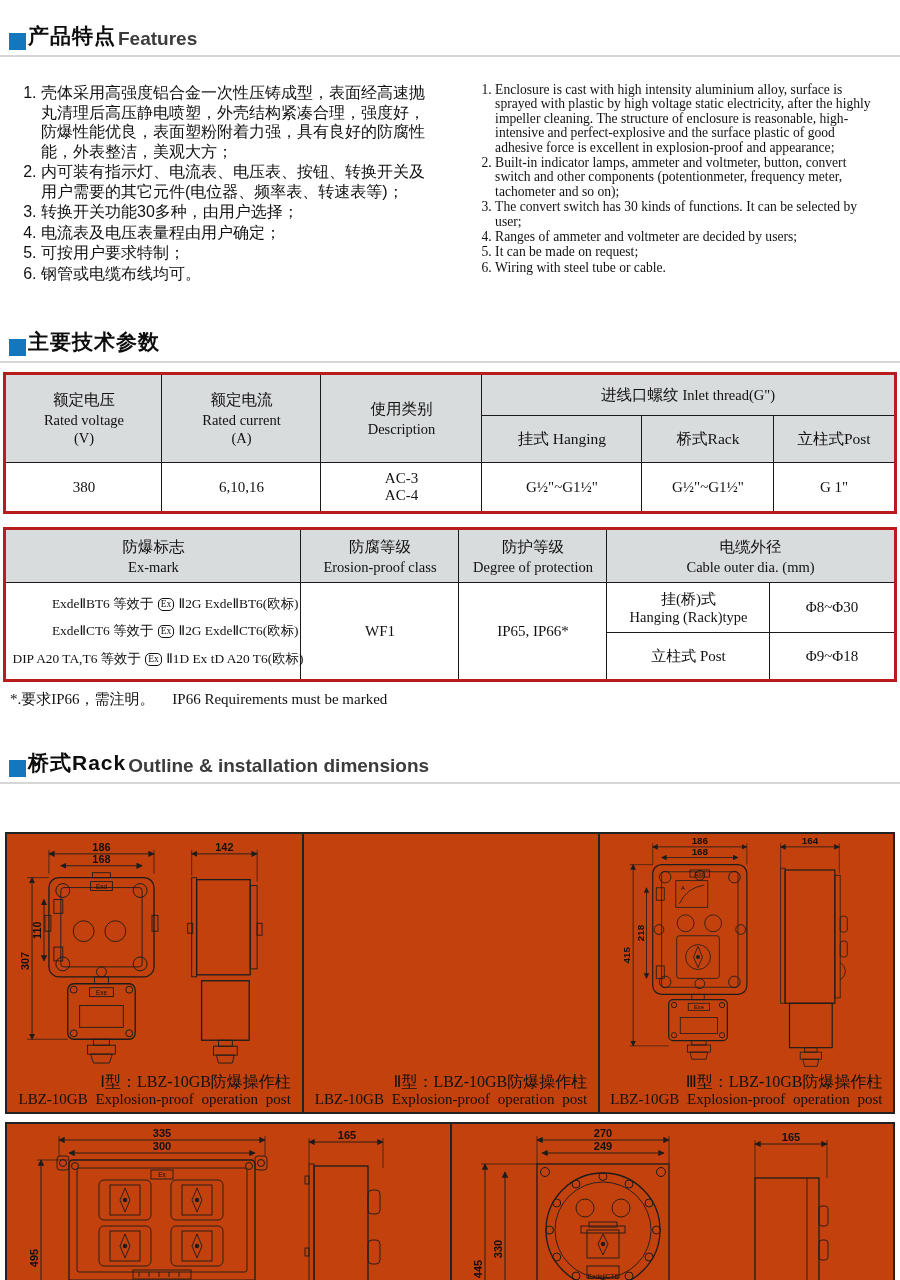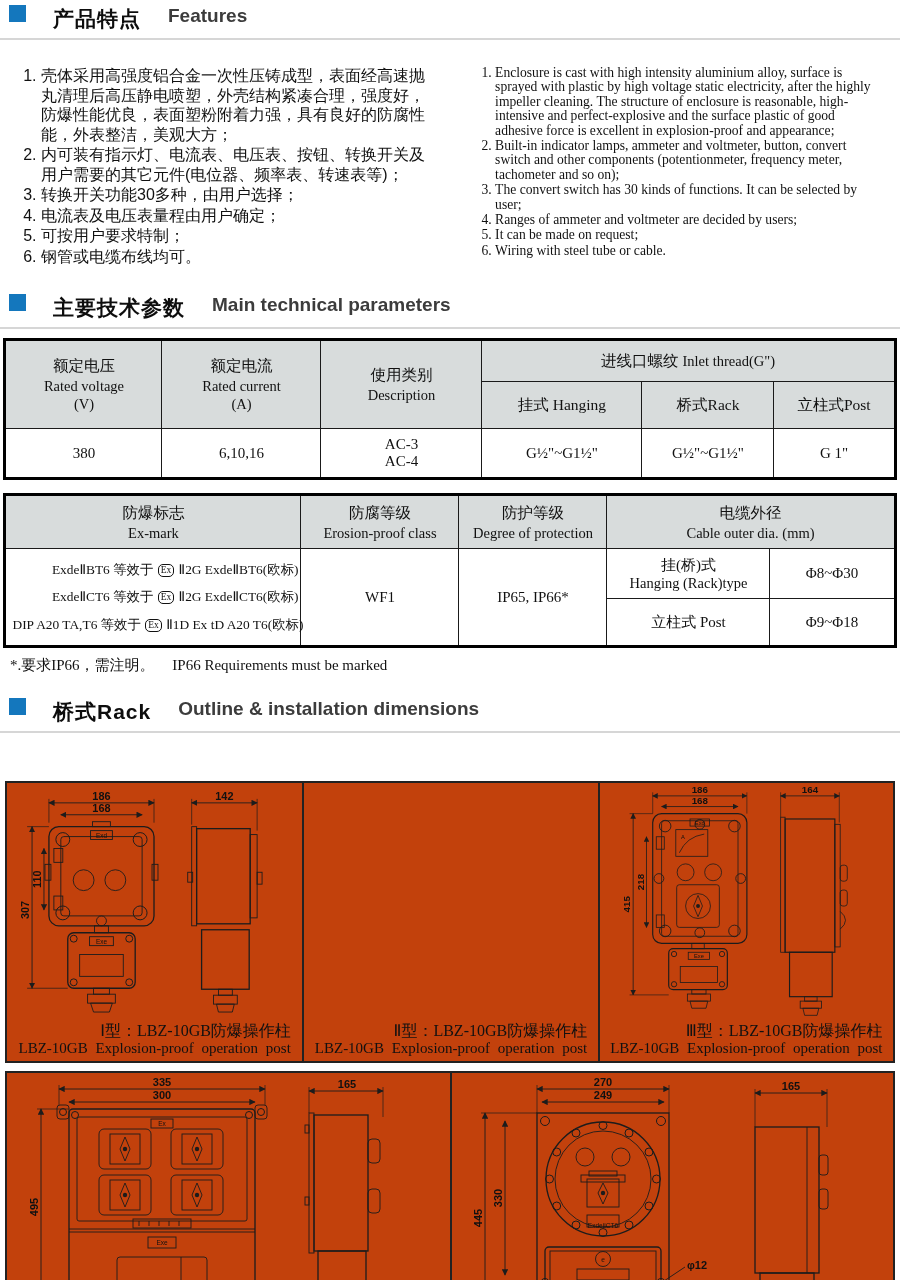--- a/index.html
+++ b/index.html
@@ -1,37 +1,37 @@
 <!DOCTYPE html>
 <html><head>
 <meta charset="utf-8">
 <style>
   html,body{margin:0;padding:0;background:#fff;}
   .page{position:relative;width:900px;height:1280px;background:#fff;overflow:hidden;
         font-family:"Liberation Serif",serif;color:#111;}
   
-  .sec-header{display:flex;align-items:flex-start;gap:27px;padding:5px 0 5px 9px;
+  .sec-header{display:flex;align-items:flex-end;gap:2px;padding:22px 0 5px 9px;
               border-bottom:2px solid #d6d6d6;}
   .sec-sq{width:17px;height:17px;background:#1477bd;flex:0 0 auto;}
   .sec-zh{font-family:"Liberation Sans",sans-serif;font-weight:bold;font-size:21px;
           letter-spacing:1px;color:#0d0d0d;}
   .sec-en{font-family:"Liberation Sans",sans-serif;font-size:19px;color:#3c3c3c;font-weight:bold;}
   
   .features{display:flex;gap:14px;padding:10px 6px 6px 6px;}
   .features ol{margin:16px;padding-left:19px;}
   .f-zh{width:437px;font-size:16px;line-height:1.22;
         font-family:"Liberation Sans",sans-serif;}
   .f-zh li{margin-bottom:1px;}
   .f-en{width:430px;font-size:13.6px;line-height:1.06;}
   .f-en li{margin-bottom:1px;}
   
   table{border-collapse:collapse;table-layout:fixed;width:890px;margin:9px auto 0 auto;}
   th,td{border:1.5px solid #1a1a1a;text-align:center;vertical-align:middle;
         font-weight:normal;padding:1px 2px;}
-  table{border:3px solid #000000;}
+  table{border:3px solid #b91c1c;}
   th{background:#d8dcdc;}
   .zh-l{font-size:15.5px;}
   .en-l{font-size:14.5px;}
   .t1 .hr1 th{height:38px;}
   .t1 .hr2 th{height:44px;}
   .t1 .dr td{height:46px;font-size:15px;}
   .t2 .hh th{height:50px;}
   .t2 td{font-size:15px;}
   .exm{text-align:right;padding:4px 2px 4px 6px;}
   .exline{font-size:13.4px;line-height:2.05;white-space:nowrap;}
@@ -91,21 +91,20 @@
       <li>The convert switch has 30 kinds of functions. It can be selected by user;</li>
       <li>Ranges of ammeter and voltmeter are decided by users;</li>
       <li>It can be made on request;</li>
       <li>Wiring with steel tube or cable.</li>
     </ol>
   </div>
 
   <div class="sec-header">
     <span class="sec-sq"></span>
     <span class="sec-zh">主要技术参数</span>
-    <span class="sec-en">Main technical parameters</span>
   </div>
 
   <table class="t1">
     <colgroup>
       <col style="width:157px">
         <col style="width:159px">
         <col style="width:161px">
       <col style="width:160px">
         <col style="width:132px">
         <col style="width:121px">

